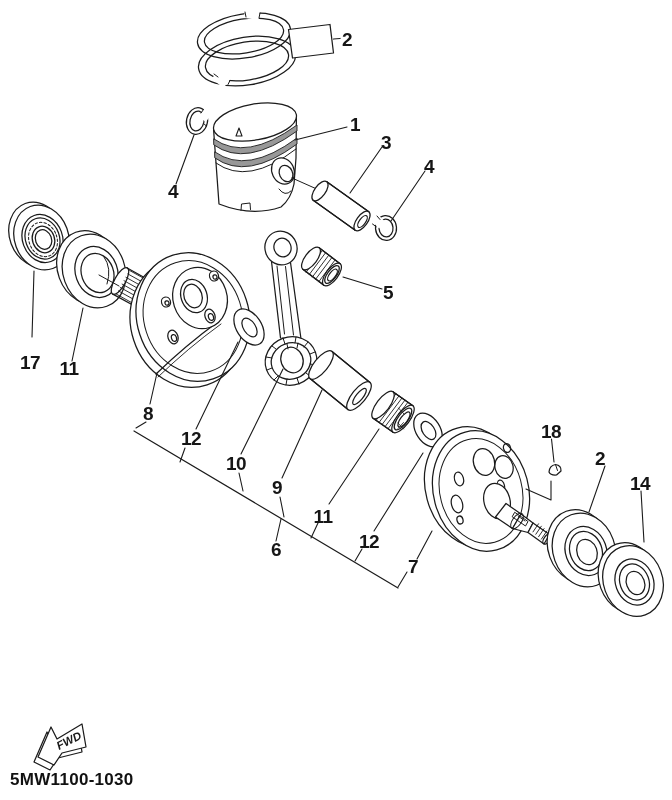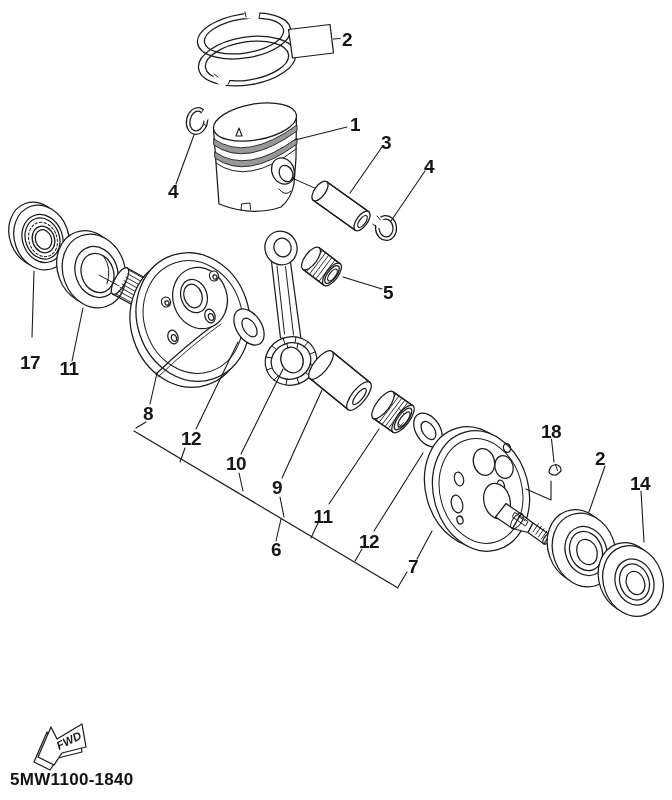--- a/index.html
+++ b/index.html
@@ -328,15 +328,15 @@
 <div class="callout" style="left:236px;top:463px">10</div>
 <div class="callout" style="left:323px;top:516px">11</div>
 <div class="callout" style="left:191px;top:438px">12</div>
 <div class="callout" style="left:369px;top:541px">12</div>
 <div class="callout" style="left:600px;top:458px">2</div>
 <div class="callout" style="left:640px;top:483px">14</div>
 <div class="callout" style="left:551px;top:431px">18</div>
 <div class="callout" style="left:69px;top:368px">11</div>
 <div class="callout" style="left:30px;top:362px">17</div>
 
-<div id="part-code">5MW1100-1840</div>
+<div id="part-code">5MW1100-1030</div>
 
 </div>
 
 </body></html>

